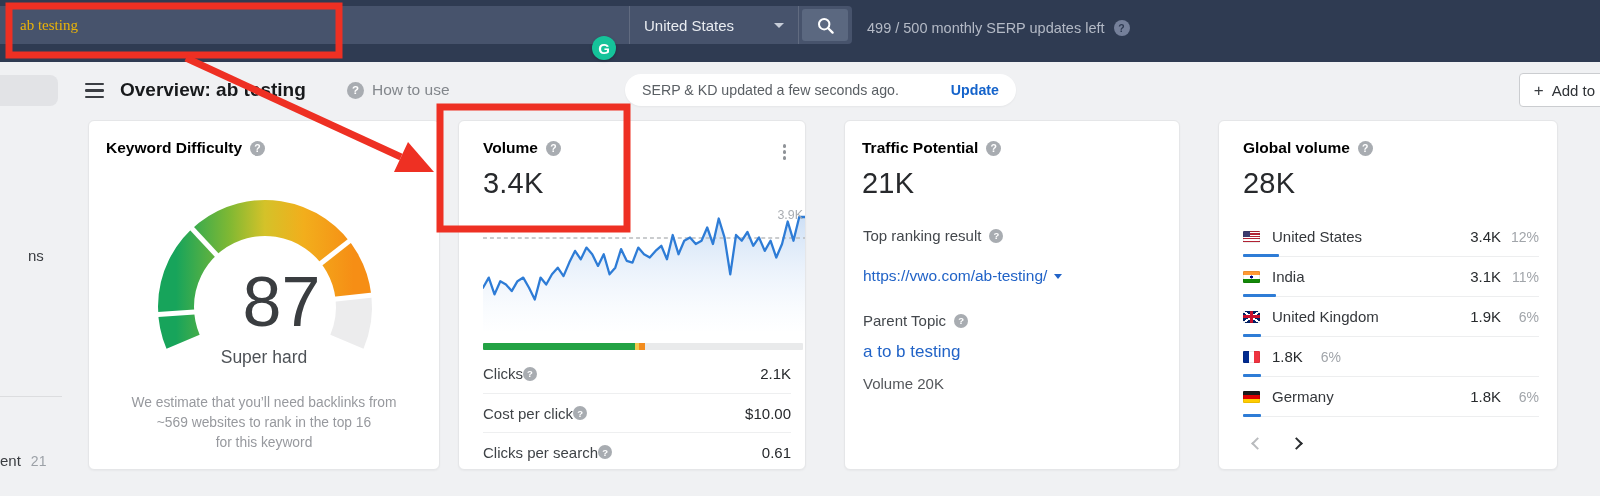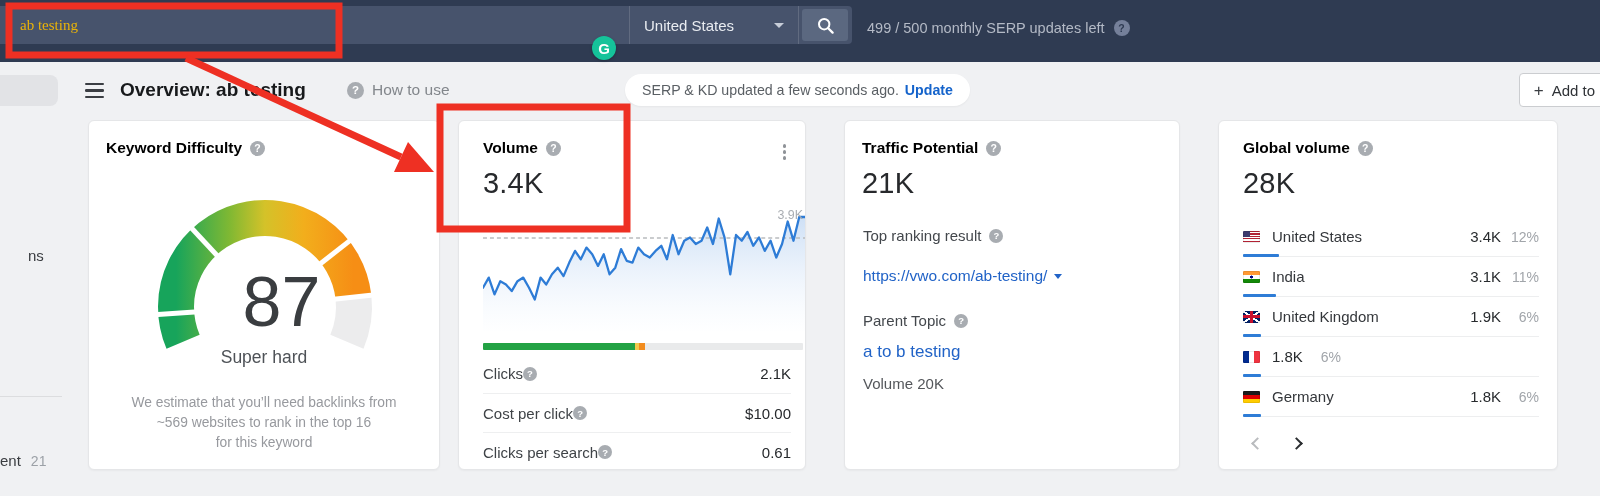--- a/index.html
+++ b/index.html
@@ -34,23 +34,23 @@
   .qicon.dark{background:#75809A;color:#2E3A52;width:16px;height:16px;}
 
   
   .hamburger{position:absolute;left:85px;top:83px;width:19px;height:15px;display:flex;
              flex-direction:column;justify-content:space-between;cursor:pointer;}
   .hamburger i{display:block;height:2.4px;background:#3B3E43;border-radius:1.2px;}
   .page-title{position:absolute;left:120px;top:79px;font-size:19px;font-weight:bold;color:#17191B;}
   .howto{position:absolute;left:347px;top:81px;display:flex;align-items:center;gap:8px;cursor:pointer;}
   .howto .t{font-size:15.5px;color:#82868B;}
   .update-pill{position:absolute;left:625px;top:74px;height:32px;background:#fff;border-radius:16px;
-               display:flex;align-items:center;padding:0 17px;gap:6px;box-shadow:0 1px 2px rgba(31,33,36,.05);}
+               display:flex;align-items:center;padding:0 17px;gap:24px;box-shadow:0 1px 2px rgba(31,33,36,.05);}
   .update-pill .status{font-size:14.2px;color:#5A5F64;}
-  .update-pill .action{font-size:14.2px;color:#1463CB;font-weight:bold;cursor:pointer;}
+  .update-pill .action{font-size:14.2px;color:#1463CB;font-weight:bold;cursor:pointer;margin-left:28px;}
   .add-btn{position:absolute;right:-10px;top:73px;height:34px;background:#fff;border:1px solid #CBCDD0;
            border-radius:4px;display:flex;align-items:center;gap:8px;padding:0 14px;cursor:pointer;}
   .add-btn .plus{font-size:17px;color:#3A3D41;line-height:1;}
   .add-btn .t{font-size:15px;color:#2F3236;}
 
   
   .side-pill{position:absolute;left:0;top:75px;width:58px;height:31px;background:#E2E3E6;
              border-radius:0 8px 8px 0;cursor:pointer;}
   .side-frag1{position:absolute;left:28px;top:247px;font-size:15px;color:#3A3D41;cursor:pointer;}
   .side-divider{position:absolute;left:0;top:396px;width:62px;height:1px;background:#DCDDDF;}

